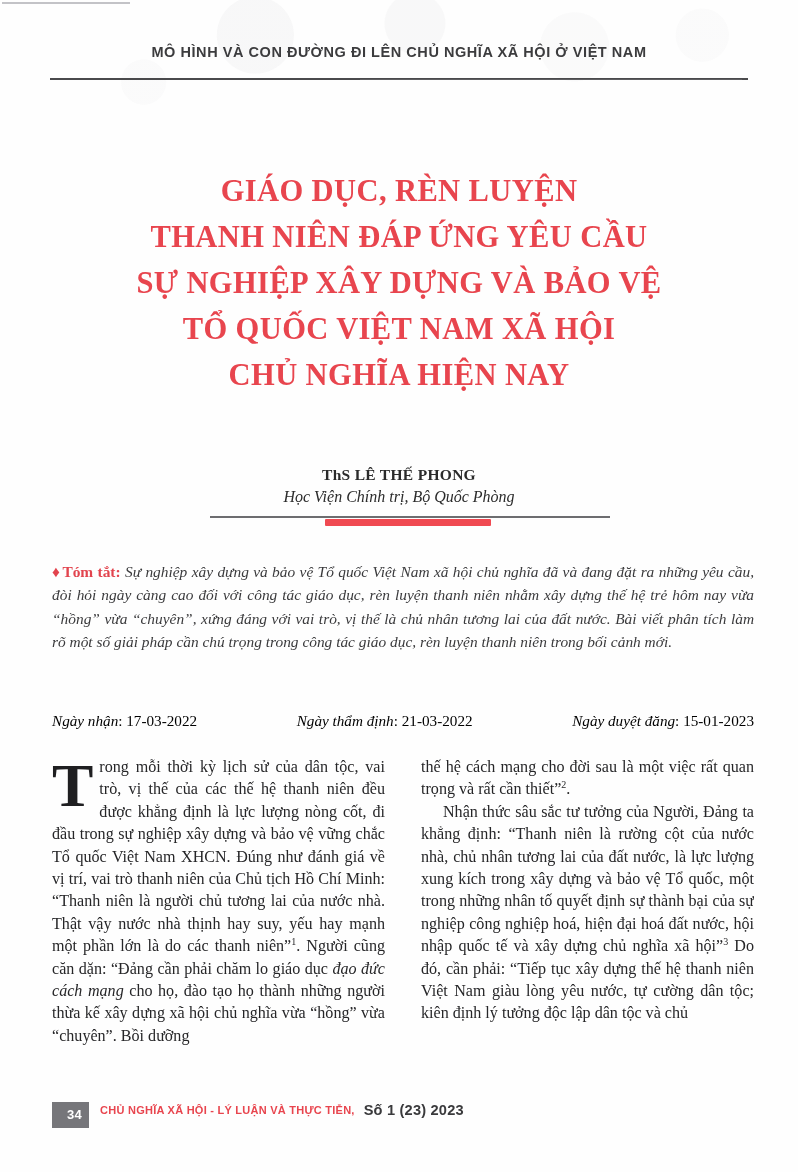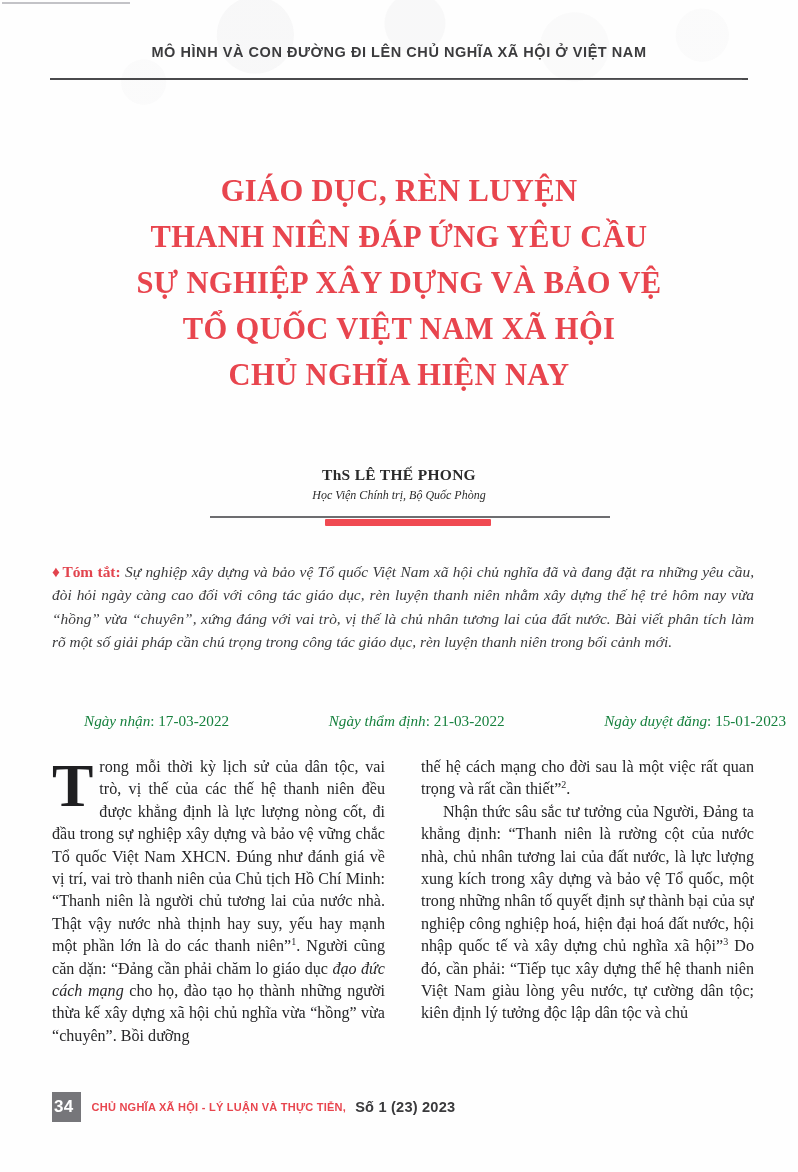--- a/index.html
+++ b/index.html
@@ -98,21 +98,21 @@
   .author-name {
     font-family: "Liberation Serif", "DejaVu Serif", serif;
     font-weight: bold;
     font-size: 15.5px;
     letter-spacing: .3px;
     color: #2b2b2b;
   }
   .author-affil {
     margin-top: 4px;
     font-style: italic;
-    font-size: 12px;
+    font-size: 16px;
     color: #2b2b2b;
   }
 
   .divider-wrap {
     position: absolute;
     left: 0; right: 0;
     top: 516px;
     height: 14px;
   }
   .divider-thin {
@@ -164,22 +164,21 @@
 
   
   .dates {
     position: absolute;
     left: 52px;
     width: 702px;
     top: 712px;
     display: flex;
     justify-content: space-between;
     font-size: 15.2px;
-    color: #15803d;
-    margin-left: 32px;
+    color: #000000;
   }
   .date-item em { font-style: italic; }
 
   
   .columns {
     position: absolute;
     left: 52px;
     width: 702px;
     top: 756px;
     height: 310px;
@@ -219,24 +218,25 @@
     top: 1092px;
     display: flex;
     align-items: center;
     gap: 11px;
   }
   .page-num {
     background: #76767a;
     color: #ffffff;
     font-family: "Liberation Sans", "DejaVu Sans", sans-serif;
     font-weight: bold;
-    font-size: 17px;
+    font-size: 13px;
     line-height: 1;
-    padding: 6px 7px 7px 2px;
+    padding: 6px 7px 7px 15px;
     letter-spacing: .3px;
+    margin-top: 10px;
   }
   .footer-journal {
     font-family: "Liberation Sans", "DejaVu Sans", sans-serif;
     font-weight: bold;
     font-size: 11px;
     letter-spacing: .25px;
     color: #e8454e;
     white-space: nowrap;
   }
   .footer-issue {

